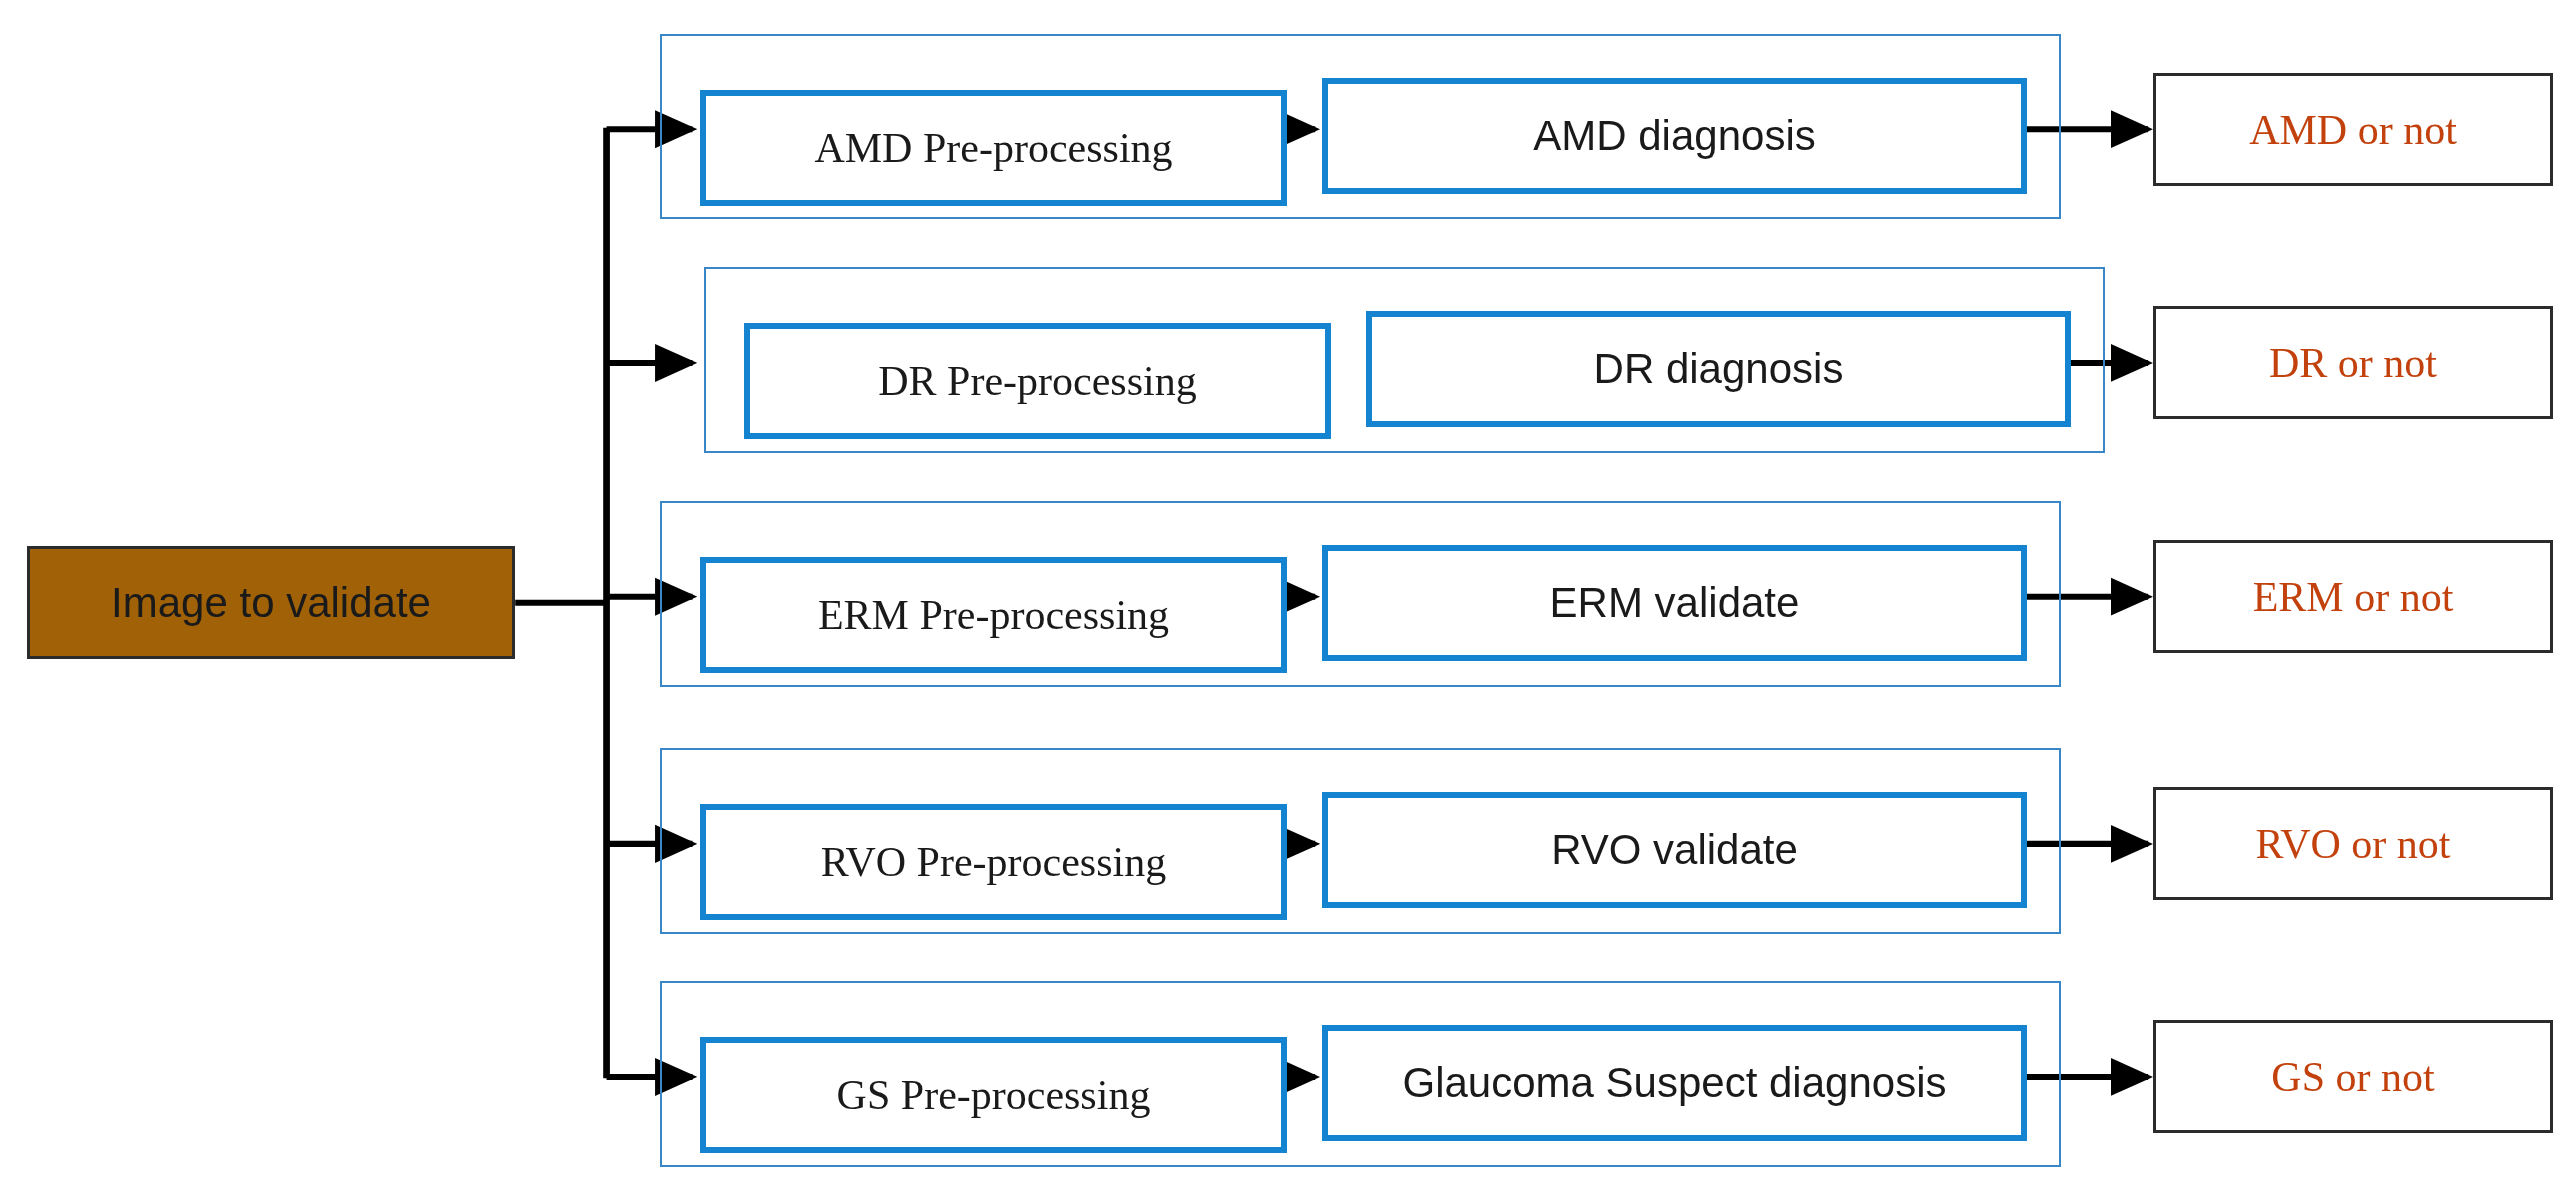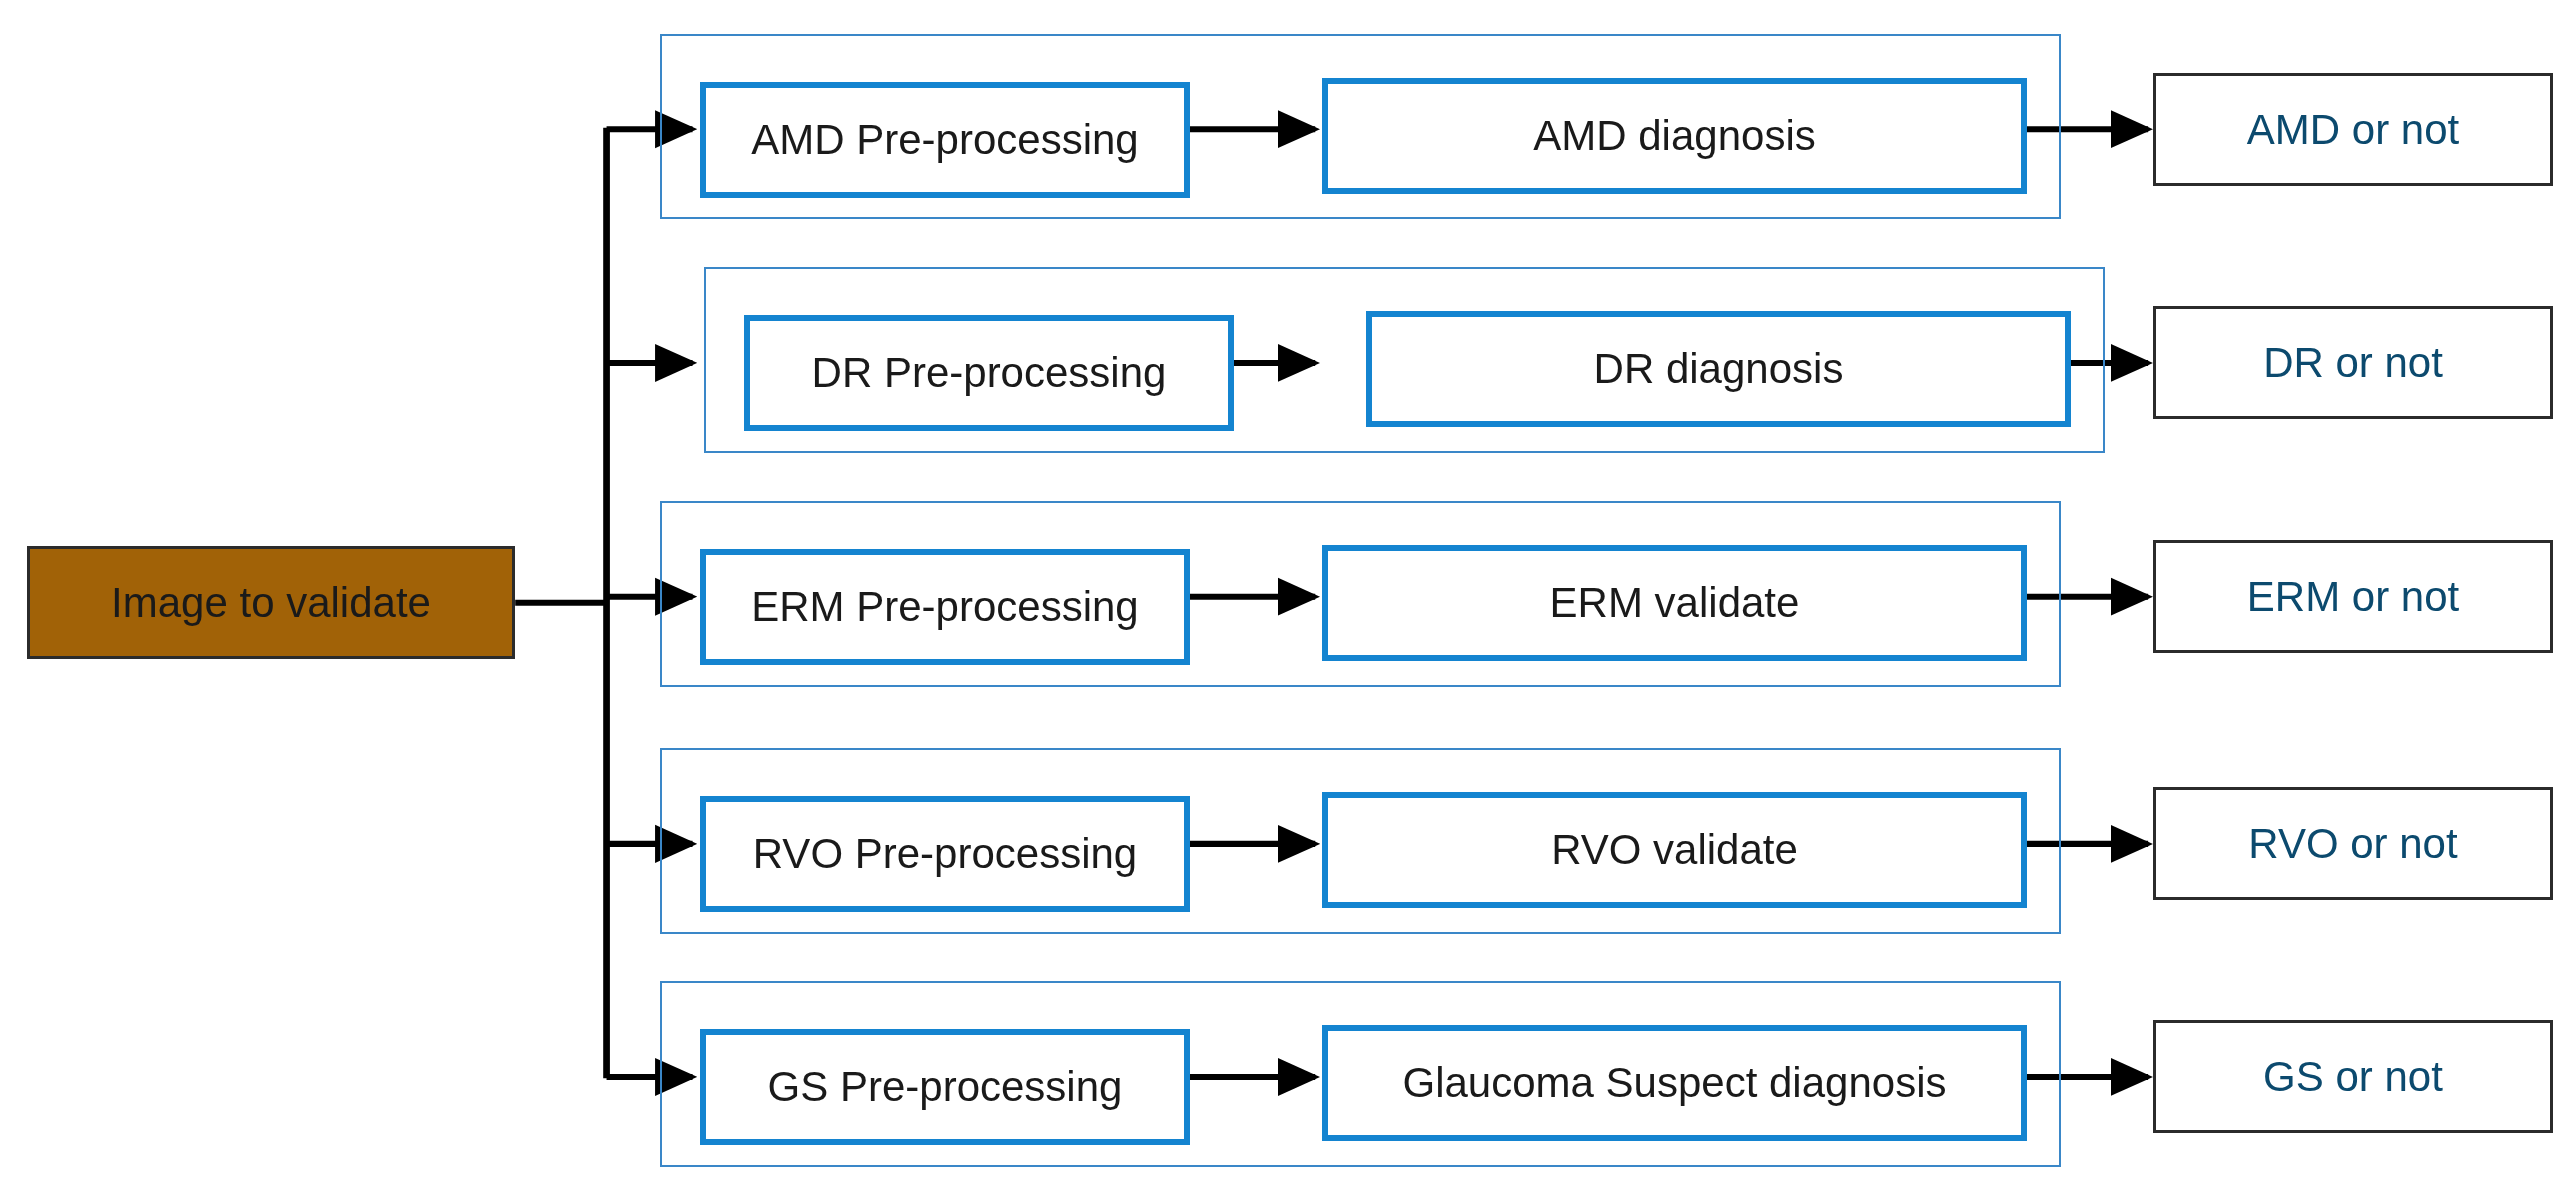--- a/index.html
+++ b/index.html
@@ -62,23 +62,24 @@
     position: absolute;
     background: #ffffff;
     border: 6px solid #1484d0;
     box-sizing: border-box;
     display: flex;
     align-items: center;
     justify-content: center;
   }
   .stage-pre {
     left: 38px;
-    width: 490px;
-    top: 46px;
+    width: 587px;
+    top: 54px;
     height: 116px;
+    font-family: Liberation Serif, serif;
   }
   .stage-diag {
     left: 660px;
     width: 705px;
     top: 42px;
     height: 116px;
   }
   .stage-box .label {
     font-size: 42px;
     color: #1a1a1a;
@@ -94,23 +95,24 @@
     height: 113px;
     border: 3.4px solid #2b2b2b;
     background: #ffffff;
     box-sizing: border-box;
     display: flex;
     align-items: center;
     justify-content: center;
   }
   .output-box .label {
     font-size: 42px;
-    color: #0c4a6e;
+    color: #c2410c;
     line-height: 1;
     white-space: nowrap;
+    font-family: Liberation Serif, serif;
   }
 </style>
 </head>
 <body>
 
 <div id="diagram">
 
   <svg id="edges" viewBox="0 0 3835 1768" xmlns="http://www.w3.org/2000/svg">
     <defs>
       <marker id="arrowhead" markerWidth="7" markerHeight="7" refX="6.2" refY="3.5" orient="auto" markerUnits="strokeWidth">

